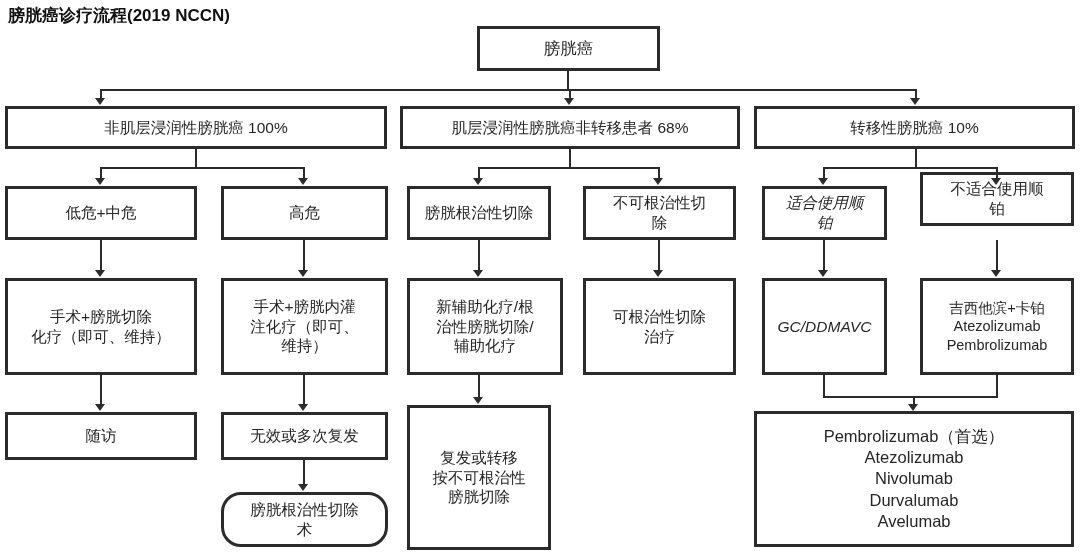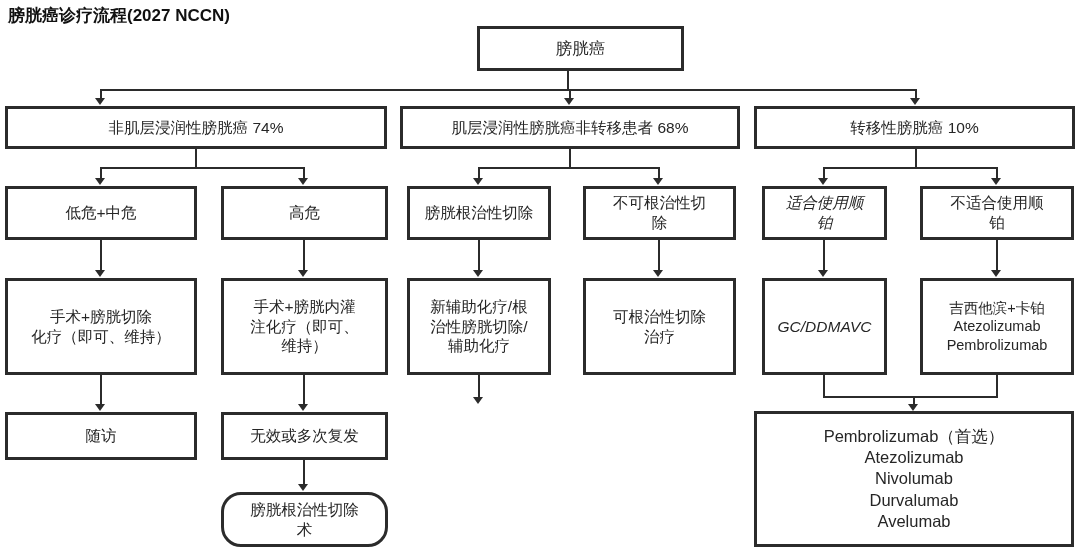--- a/index.html
+++ b/index.html
@@ -128,57 +128,60 @@
     letter-spacing: 1px;
     white-space: nowrap;
     font-family: "Liberation Sans", "DejaVu Sans", sans-serif;
   }
 </style>
 </head>
 <body>
 
 <div id="canvas">
 
-  <div id="title">膀胱癌诊疗流程(2027 NCCN)</div>
-
-  <div class="node lg" style="left:477px; top:26px; width:207px; height:45px;">膀胱癌</div>
-
-  <div class="node" style="left:5px; top:106px; width:382px; height:43px;">非肌层浸润性膀胱癌 74%</div>
+  <div id="title">膀胱癌诊疗流程(2019 NCCN)</div>
+
+  <div class="node lg" style="left:477px; top:26px; width:183px; height:45px;">膀胱癌</div>
+
+  <div class="node" style="left:5px; top:106px; width:382px; height:43px;">非肌层浸润性膀胱癌 100%</div>
   <div class="node" style="left:400px; top:106px; width:340px; height:43px;">肌层浸润性膀胱癌非转移患者 68%</div>
   <div class="node" style="left:754px; top:106px; width:321px; height:43px;">转移性膀胱癌 10%</div>
 
   <div class="node" style="left:5px; top:186px; width:192px; height:54px;">低危+中危</div>
   <div class="node" style="left:221px; top:186px; width:167px; height:54px;">高危</div>
   <div class="node" style="left:407px; top:186px; width:144px; height:54px;">膀胱根治性切除</div>
   <div class="node" style="left:583px; top:186px; width:153px; height:54px;">不可根治性切
 除</div>
   <div class="node" style="left:762px; top:186px; width:125px; height:54px;font-style:italic;">适合使用顺
 铂</div>
-  <div class="node" style="left:920px; top:186px; width:154px; height:54px;">不适合使用顺
+  <div class="node" style="left:920px; top:172px; width:154px; height:54px;">不适合使用顺
 铂</div>
 
   <div class="node" style="left:5px; top:278px; width:192px; height:97px;">手术+膀胱切除
 化疗（即可、维持）</div>
   <div class="node" style="left:221px; top:278px; width:167px; height:97px;">手术+膀胱内灌
 注化疗（即可、
 维持）</div>
-  <div class="node" style="left:407px; top:278px; width:144px; height:97px;">新辅助化疗/根
+  <div class="node" style="left:407px; top:278px; width:156px; height:97px;">新辅助化疗/根
 治性膀胱切除/
 辅助化疗</div>
   <div class="node" style="left:583px; top:278px; width:153px; height:97px;">可根治性切除
 治疗</div>
   <div class="node" style="left:762px; top:278px; width:125px; height:97px;font-style:italic;">GC/DDMAVC</div>
   <div class="node sm" style="left:920px; top:278px; width:154px; height:97px;">吉西他滨+卡铂
 Atezolizumab
 Pembrolizumab</div>
 
   <div class="node" style="left:5px; top:412px; width:192px; height:48px;">随访</div>
   <div class="node" style="left:221px; top:412px; width:167px; height:48px;">无效或多次复发</div>
   <div class="node" style="left:221px; top:492px; width:167px; height:55px;border-radius:20px;">膀胱根治性切除
 术</div>
+  <div class="node" style="left:407px; top:405px; width:144px; height:145px;">复发或转移
+按不可根治性
+膀胱切除</div>
   <div class="node lg" style="left:754px; top:411px; width:320px; height:136px;">Pembrolizumab（首选）
 Atezolizumab
 Nivolumab
 Durvalumab
 Avelumab</div>
 
   <div class="edge v" style="left:567px; top:71px; height:20px;"></div>
   <div class="edge h" style="left:100px; top:89px; width:816px;"></div>
   <div class="edge v" style="left:100px; top:89px; height:10px;"></div>
   <div class="arrow" style="left:95px; top:98px;"></div>

